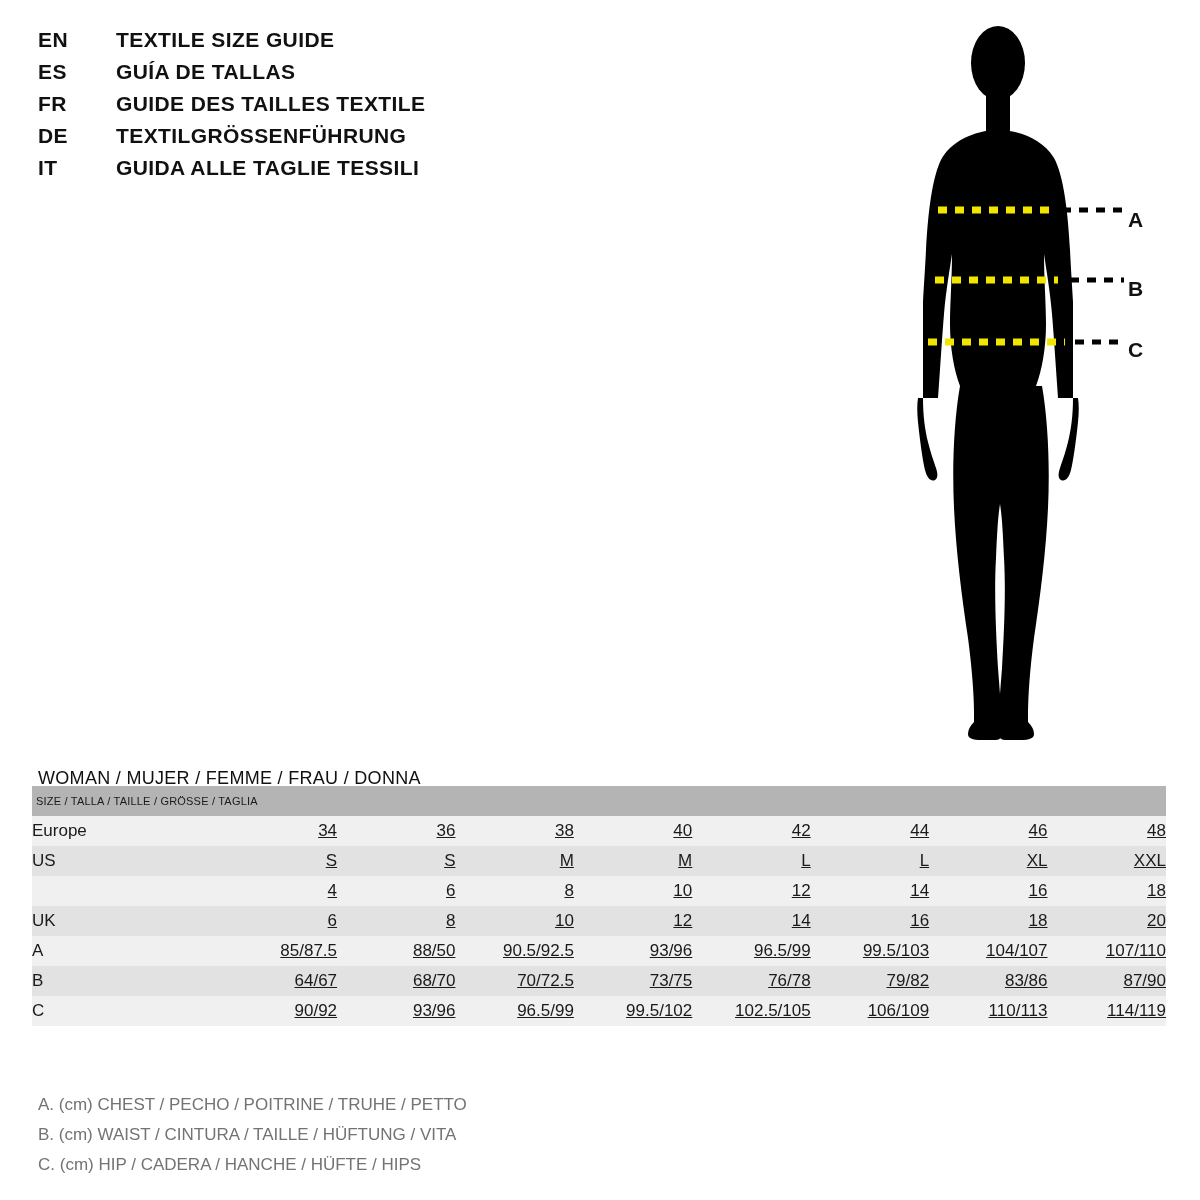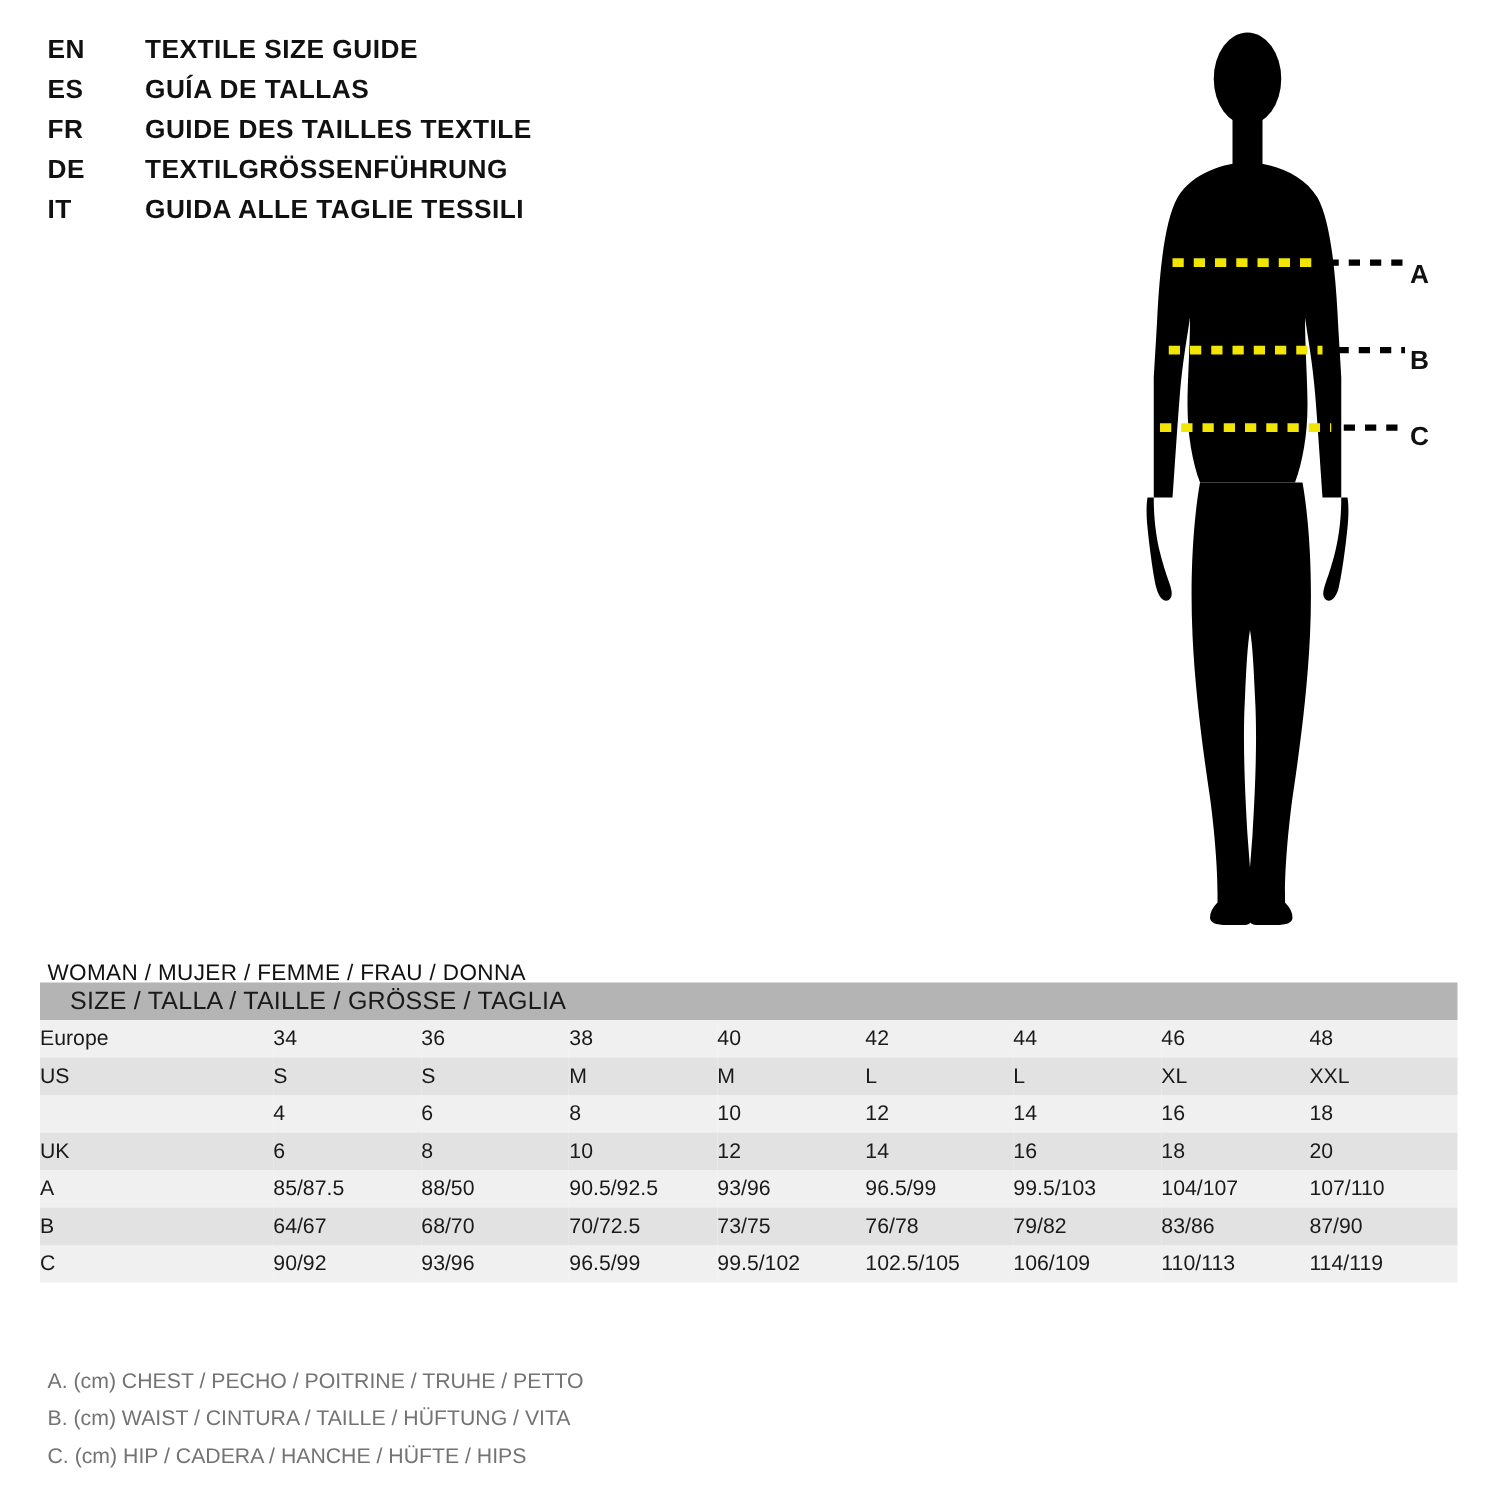--- a/index.html
+++ b/index.html
@@ -93,34 +93,35 @@
   }
   .size-table th, .size-table td {
     padding: 0;
     height: 30px;
     line-height: 30px;
     font-weight: normal;
     color: #1a1a1a;
   }
   .size-table th.head-cell {
     text-align: left;
-    padding-left: 24px;
-    font-size: 20px;
+    padding-left: 4px;
+    font-size: 11px;
     letter-spacing: 0.2px;
     background: #b4b4b4;
   }
   .row-head {
     text-align: left;
     padding-left: 8px;
     width: 186px;
     margin-top: 40px;
   }
   .size-table td.val {
-    text-align: left;
+    text-align: right;
     width: 118px;
+    text-decoration: underline;
   }
   tr.shade-a td { background: #f0f0f0; }
   tr.shade-b td { background: #e2e2e2; }
   tr.header-row th { background: #b4b4b4; }
 
   
   .footnotes {
     position: absolute;
     left: 38px;
     top: 1090px;

